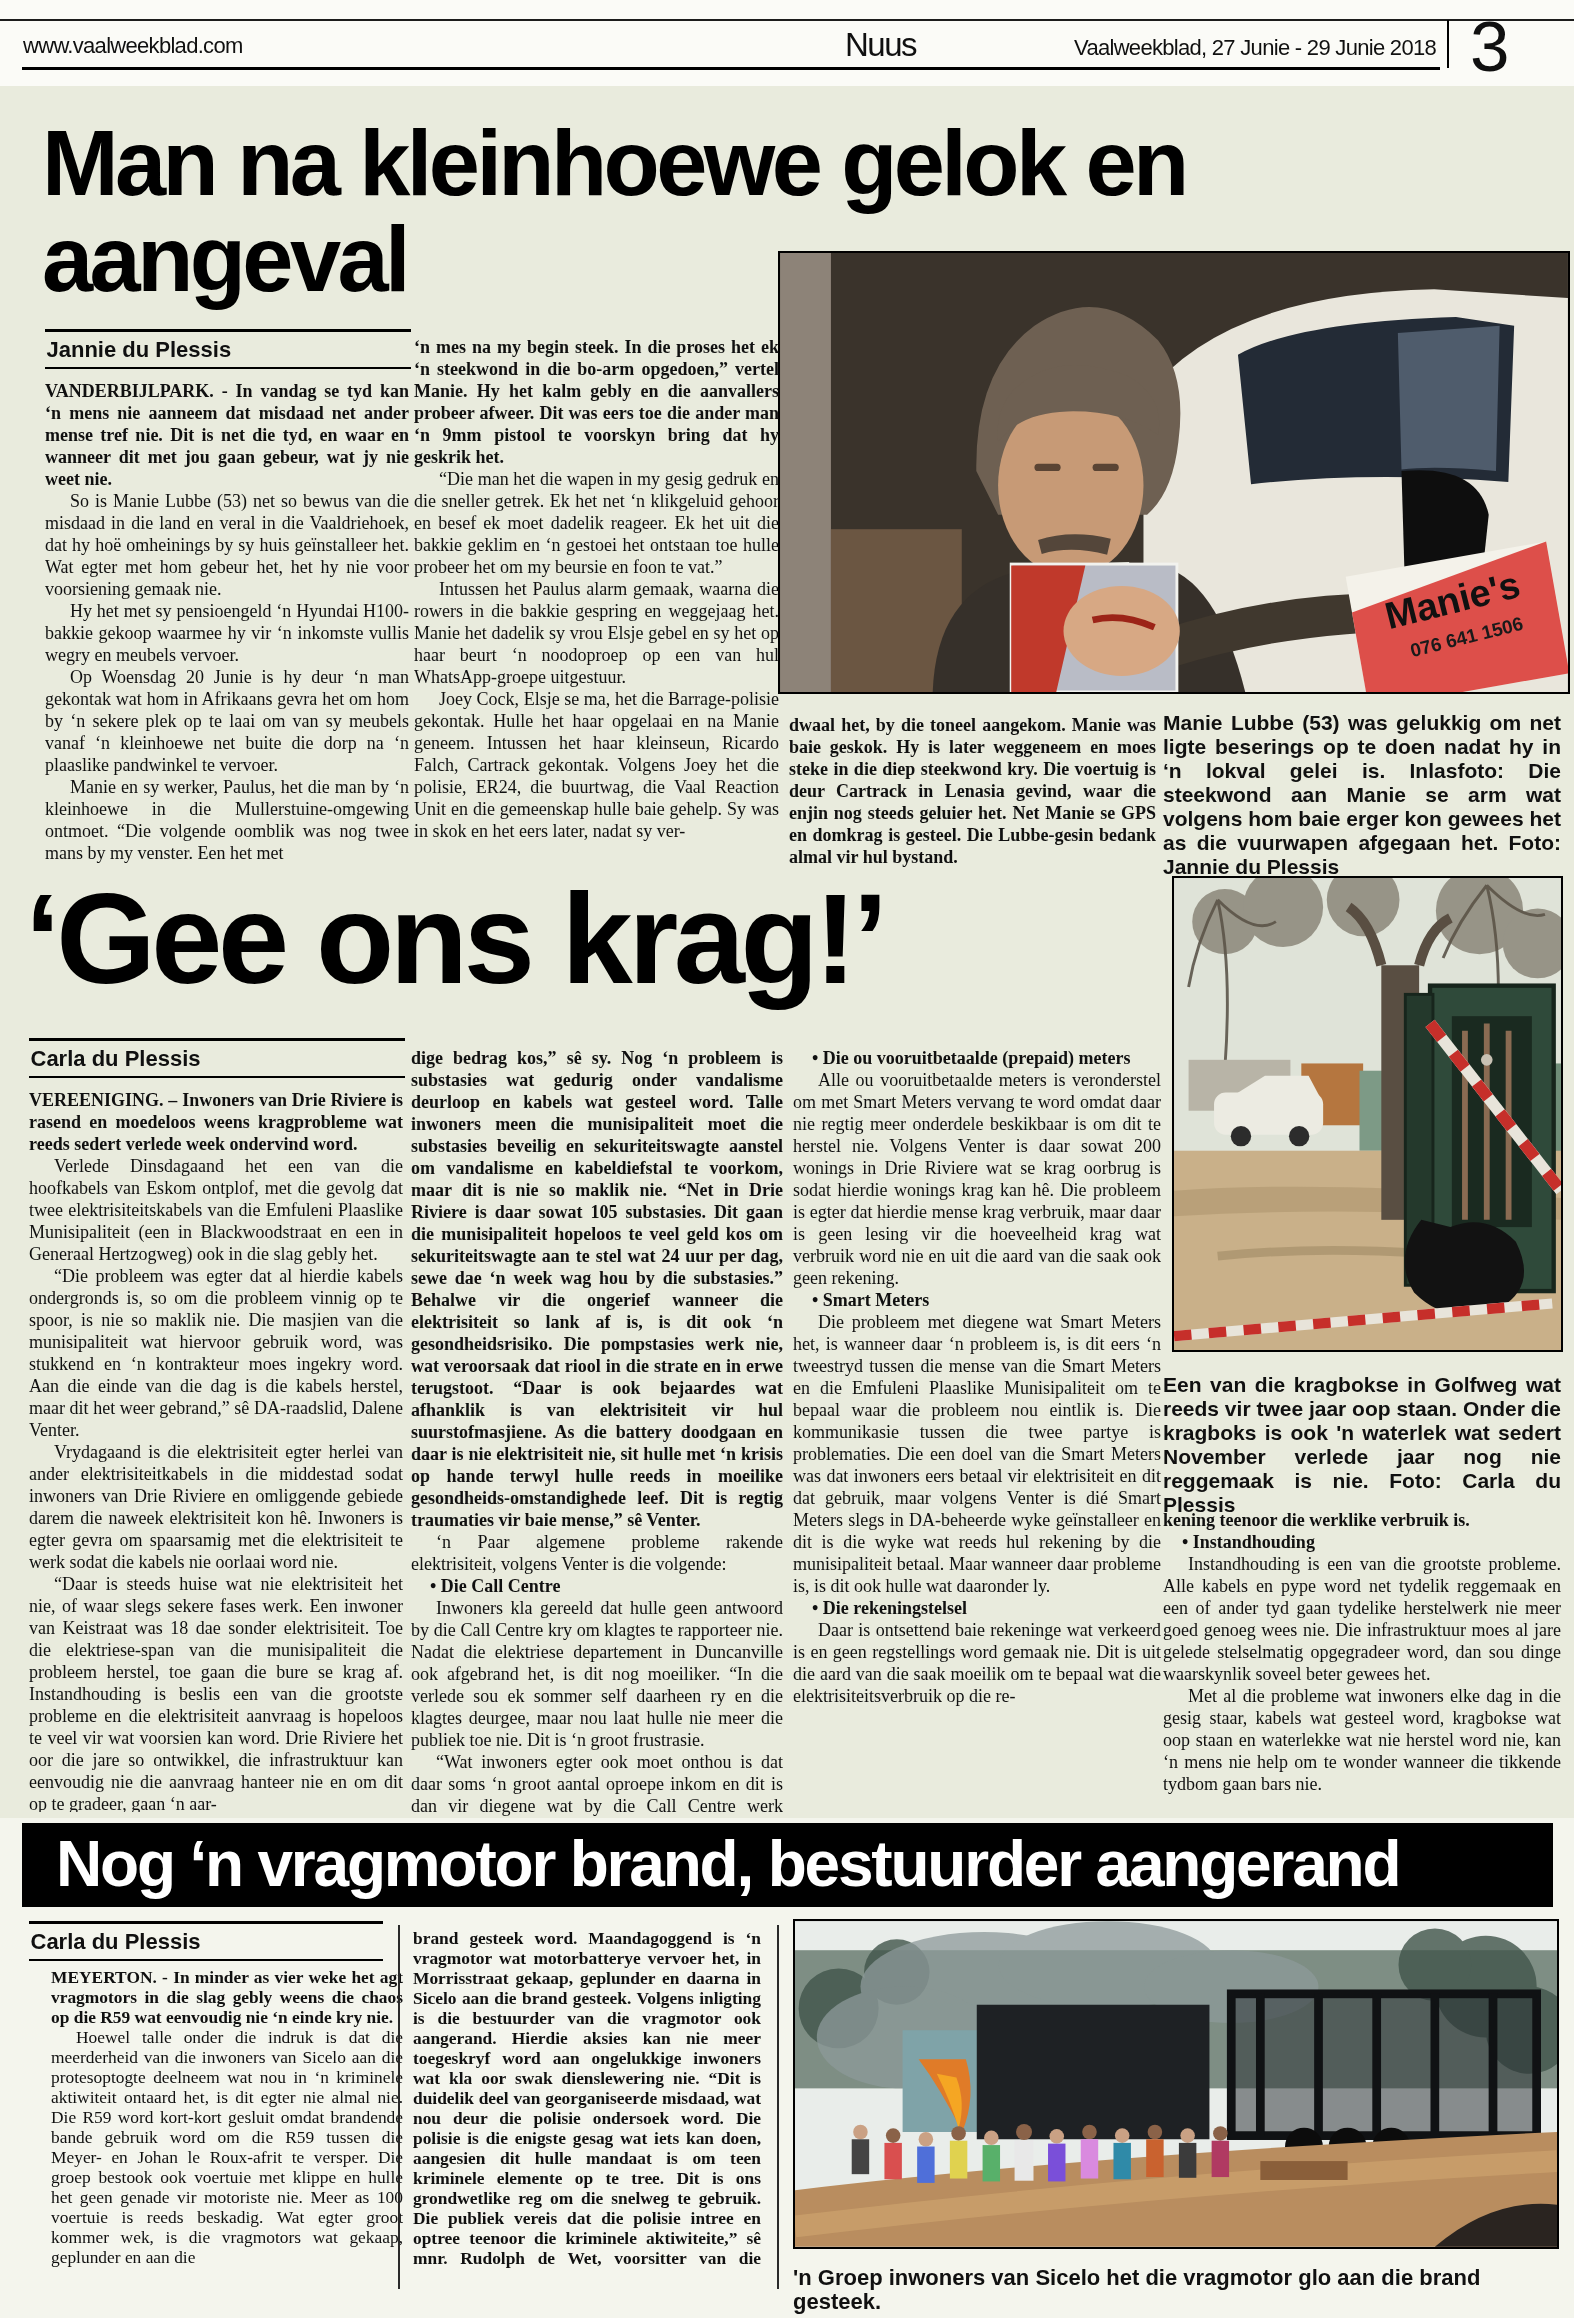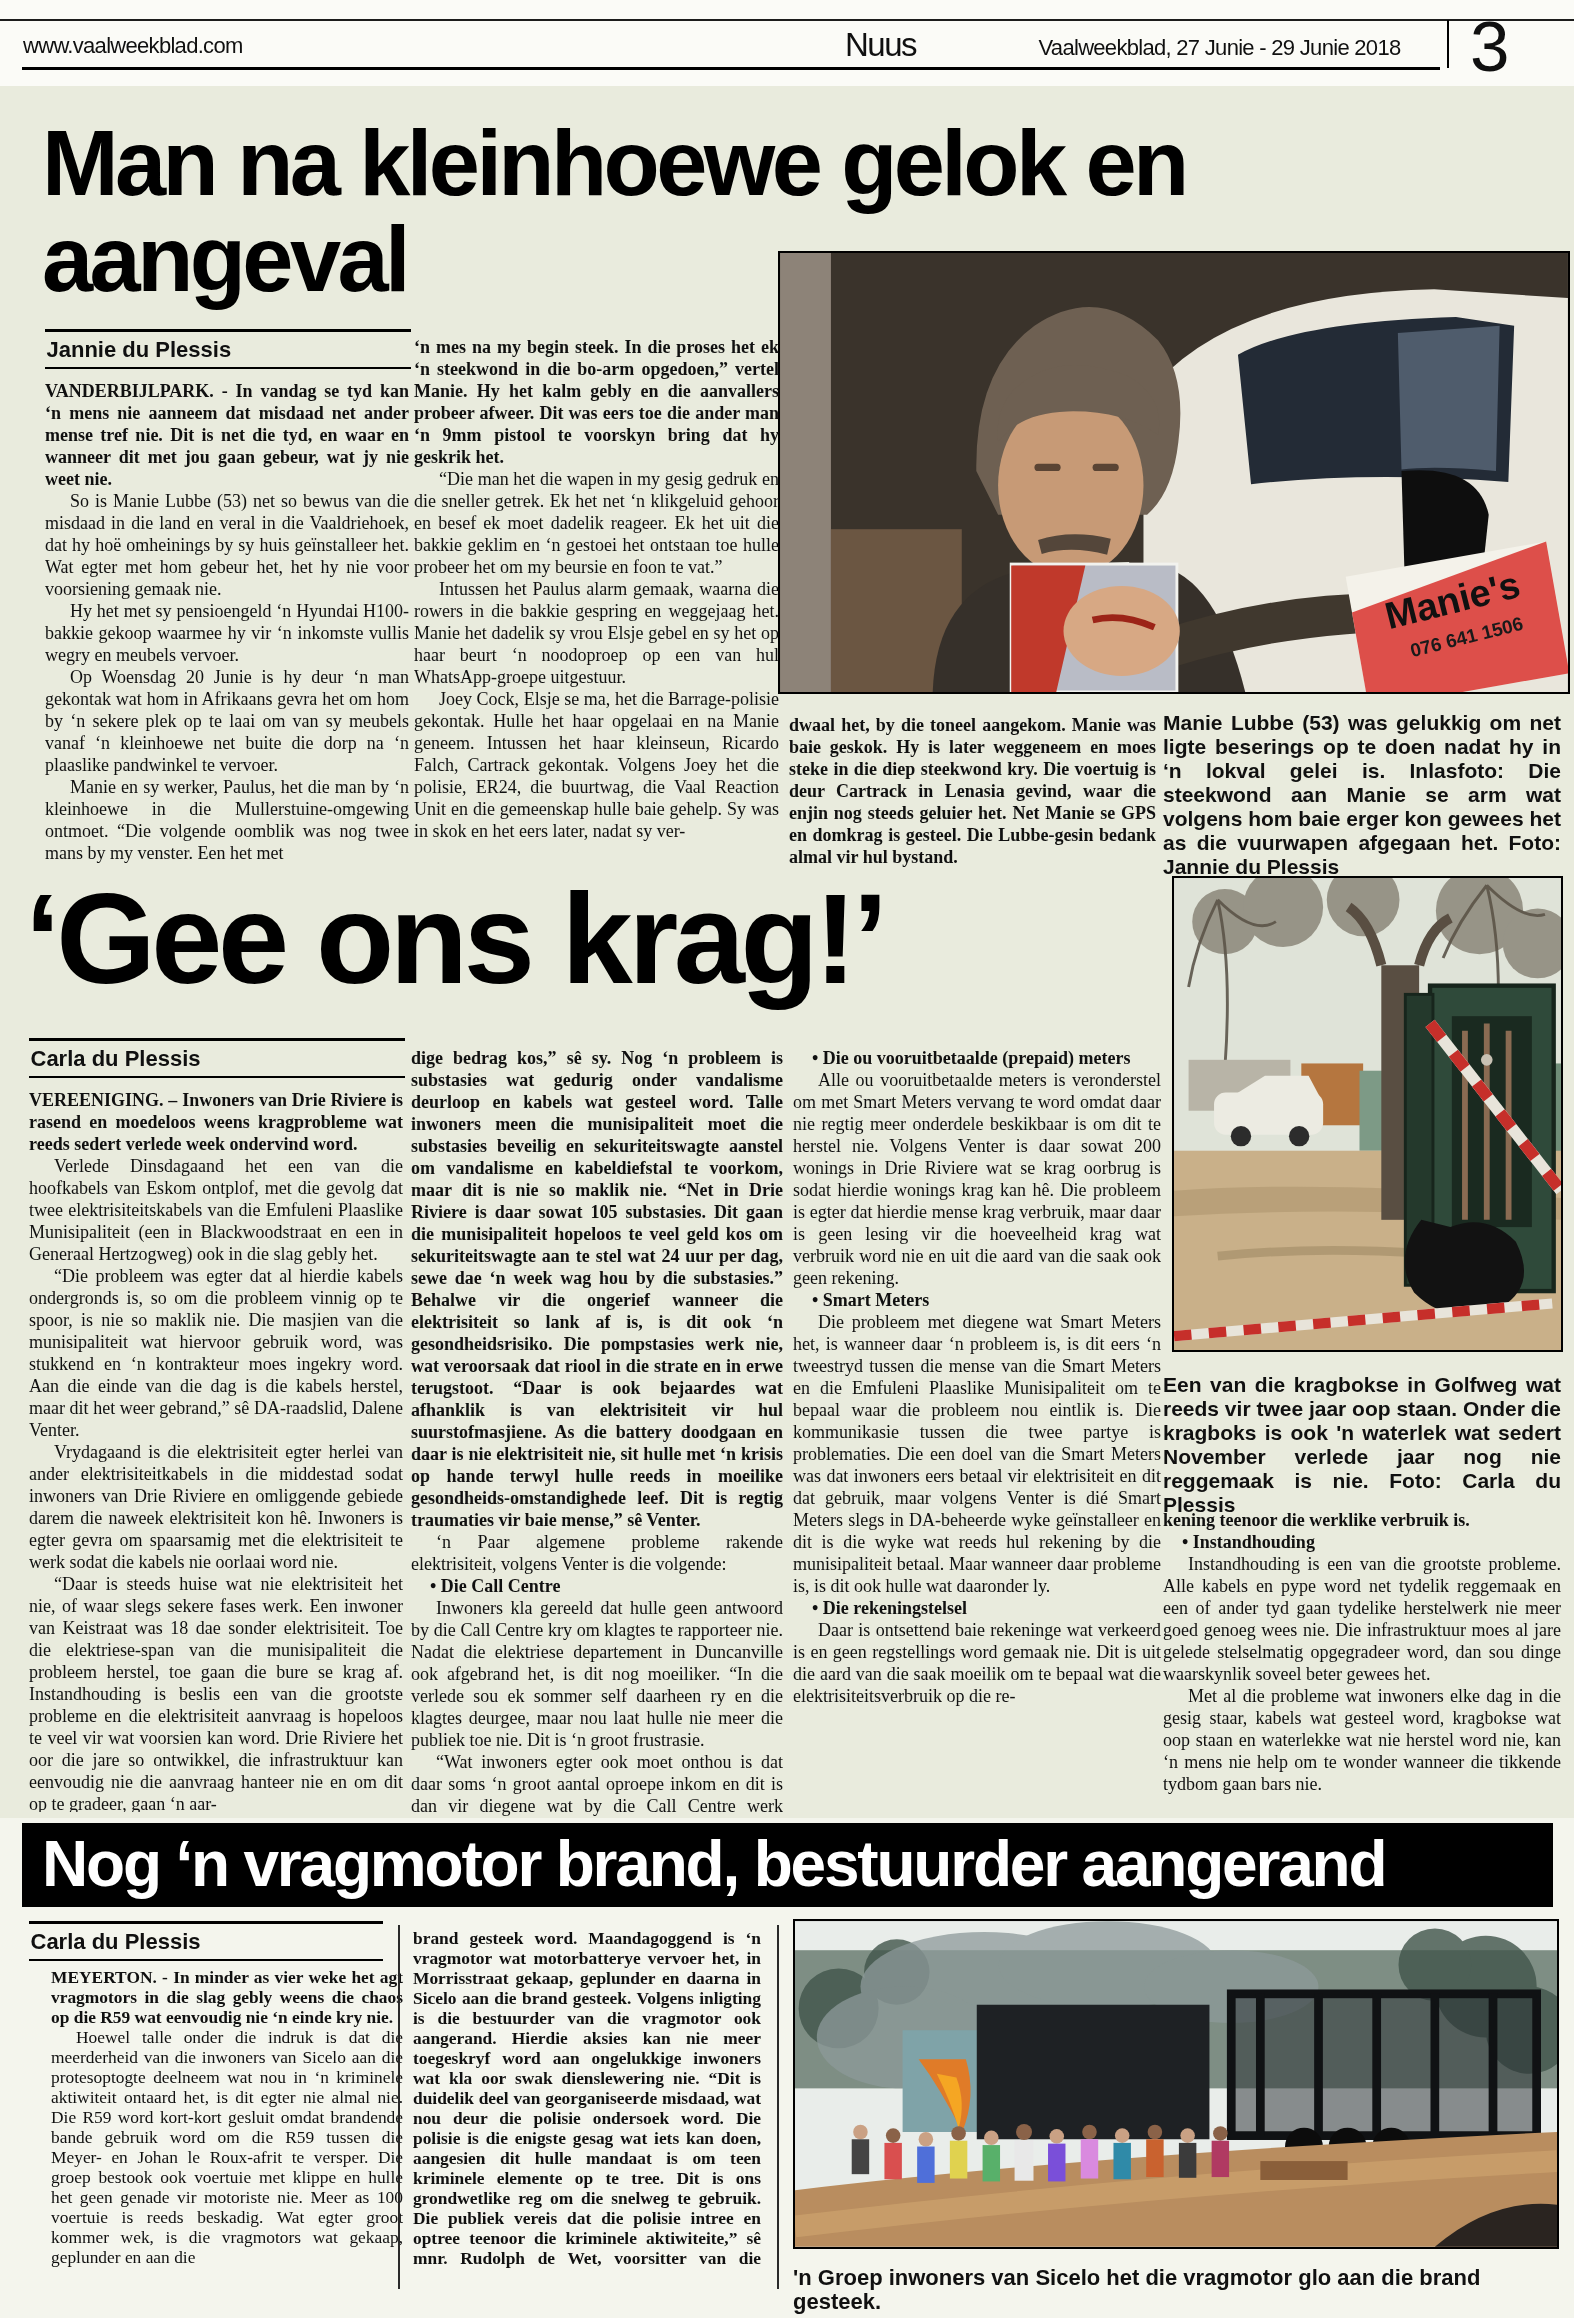--- a/index.html
+++ b/index.html
@@ -9,31 +9,31 @@
     font-family:"Liberation Serif", serif;
     color:#101010;
     overflow:hidden;
   }
   .abs{position:absolute;}
   
   .header-strip{left:0;top:0;width:1574px;height:86px;background:#fbfbf7;}
   .topline{left:0;top:19px;width:1574px;height:1.5px;background:#1c1c1c;}
   .header-web{left:23px;top:33px;font-family:"Liberation Sans",sans-serif;font-size:22px;letter-spacing:-0.7px;}
   .header-section{left:654px;top:26px;width:262px;text-align:right;font-family:"Liberation Sans",sans-serif;font-size:33px;letter-spacing:-1.5px;}
-  .header-edition{left:1003px;top:35px;width:433px;text-align:center;font-family:"Liberation Sans",sans-serif;font-size:22px;letter-spacing:-0.7px;}
+  .header-edition{left:1003px;top:35px;width:433px;text-align:right;font-family:"Liberation Sans",sans-serif;font-size:22px;letter-spacing:-0.7px;}
   .header-rule{left:22px;top:67px;width:1418px;height:2.9px;background:#000;}
   .header-vline{left:1447px;top:20.4px;width:2.2px;height:48px;background:#000;}
   .header-pagenum{left:1470px;top:5.8px;font-family:"Liberation Sans",sans-serif;font-size:71px;font-weight:400;letter-spacing:-2.9px;}
   
   .headline{font-family:"Liberation Sans",sans-serif;font-weight:700;color:#000;}
   .headline1{left:42px;top:115px;width:1447px;font-size:92px;line-height:96px;letter-spacing:-3.6px;}
   .headline2{left:25px;top:871px;width:1141px;font-size:128px;line-height:135px;letter-spacing:-4.4px;white-space:nowrap;}
   .banner3{left:22px;top:1823px;width:1531px;height:84px;background:#000;color:#fff;
     font-family:"Liberation Sans",sans-serif;font-weight:700;font-size:64px;line-height:83px;
-    letter-spacing:-2.2px;padding-left:20px;box-sizing:border-box;white-space:nowrap;}
+    letter-spacing:-2.2px;padding-left:34px;box-sizing:border-box;white-space:nowrap;}
   
   .byline{font-family:"Liberation Sans",sans-serif;font-weight:700;font-size:22px;
     border-top:3.6px solid #000;border-bottom:2.2px solid #000;padding:5.1px 0 4.4px 1.5px;}
   
   .body-col{font-size:18px;line-height:22px;text-align:justify;overflow:hidden;}
   .body-col p{margin:0;text-indent:25px;}
   .body-col p:first-child{text-indent:0;font-weight:bold;}
   .body-col p:empty{display:none;}
   .body-col p.bullet-head{font-weight:700;text-indent:19px;}
   .a3 .body-col{font-size:17.4px;line-height:20px;}

